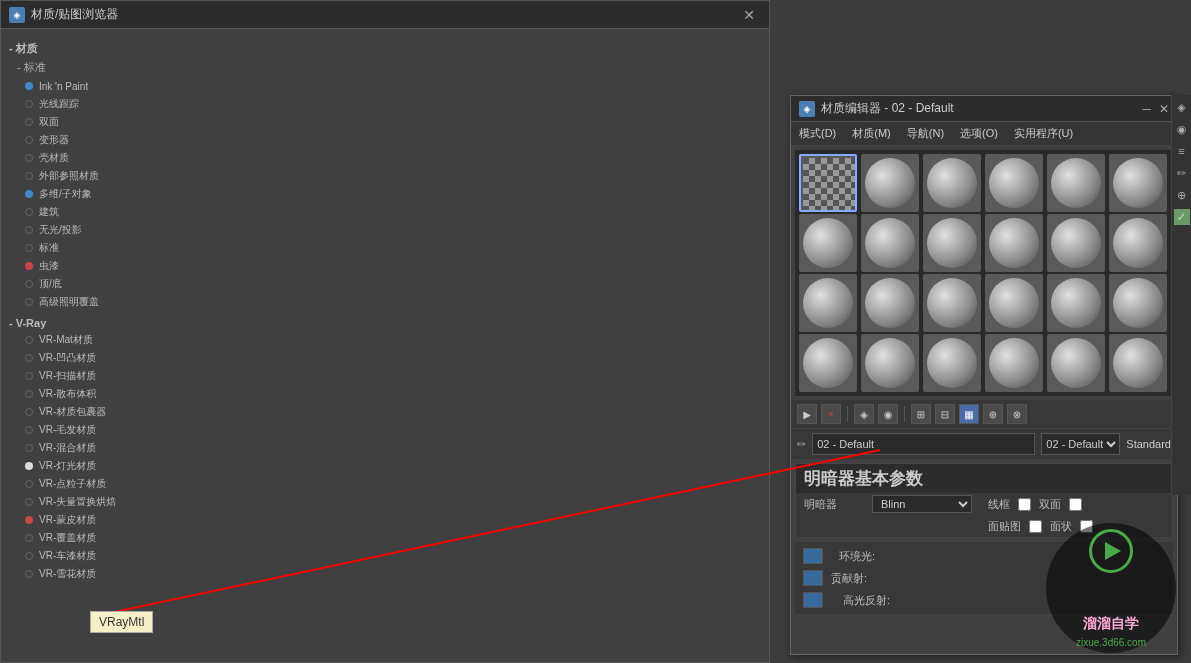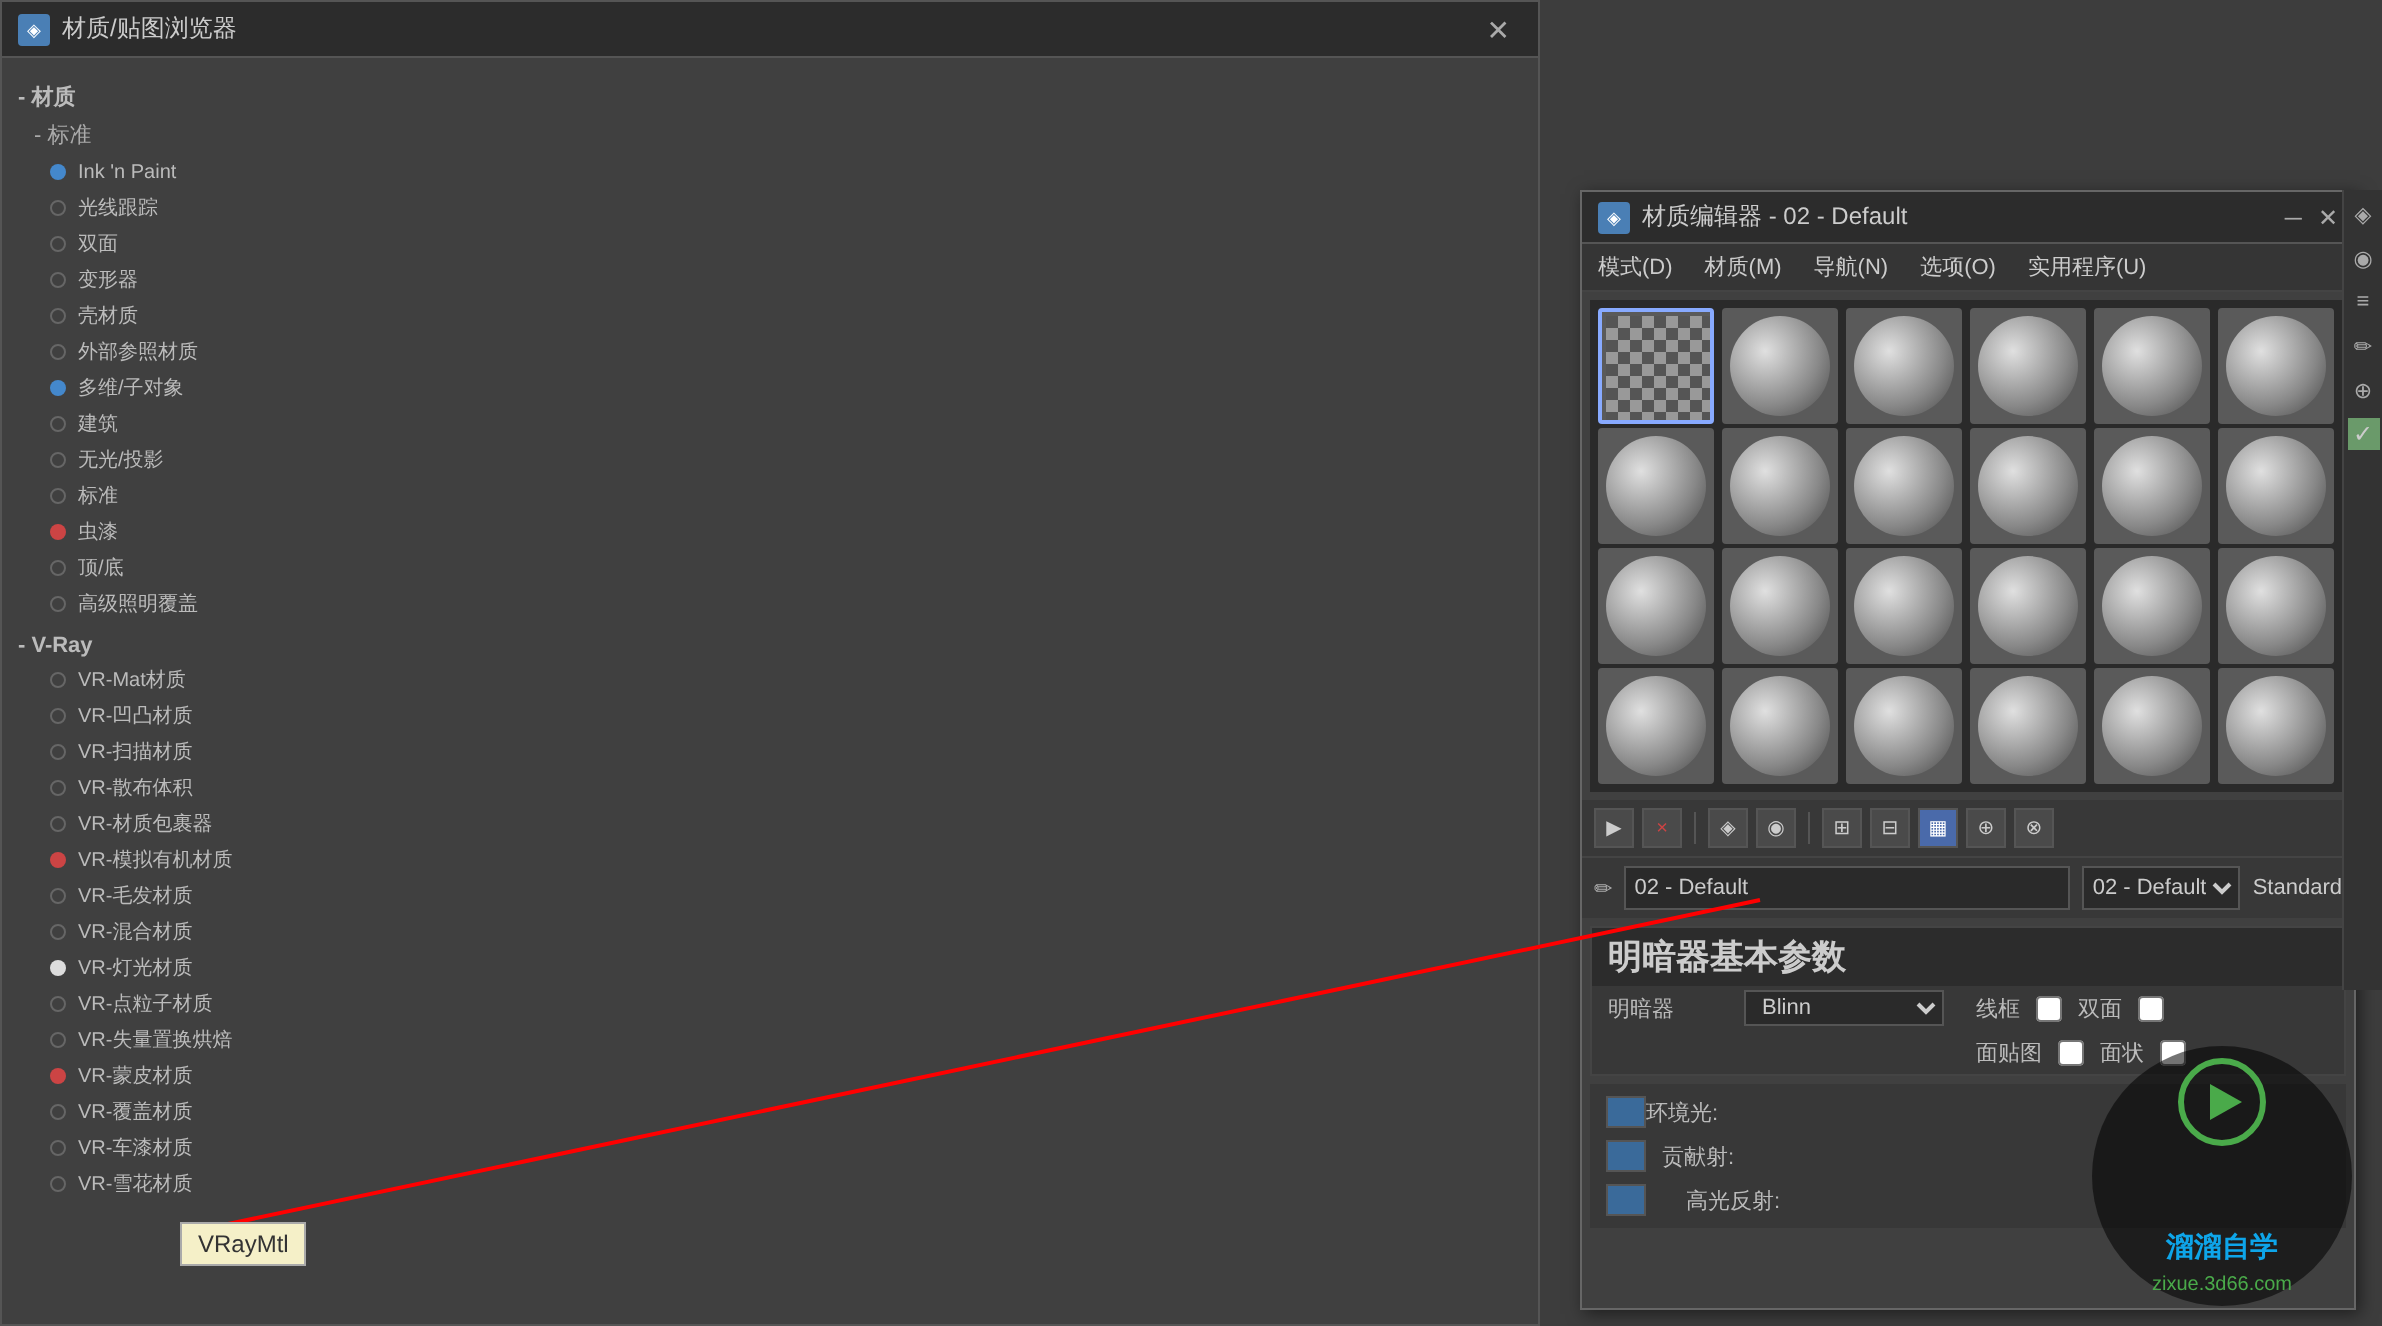--- a/index.html
+++ b/index.html
@@ -448,24 +448,20 @@
       </div>
       <div class="mat-item">
         <div class="dot dot-none"></div>
         <span>VR-散布体积</span>
       </div>
       <div class="mat-item">
         <div class="dot dot-none"></div>
         <span>VR-材质包裹器</span>
       </div>
       <div class="mat-item">
-        <div class="dot dot-red"></div>
-        <span>VR-模拟有机材质</span>
-      </div>
-      <div class="mat-item">
         <div class="dot dot-none"></div>
         <span>VR-毛发材质</span>
       </div>
       <div class="mat-item">
         <div class="dot dot-none"></div>
         <span>VR-混合材质</span>
       </div>
       <div class="mat-item">
         <div class="dot dot-white"></div>
         <span>VR-灯光材质</span>
@@ -647,40 +643,40 @@
       <span class="params-label"></span>
       <span style="width:100px;"></span>
       <span style="color:#bbb;font-size:11px;margin-left:8px;">面贴图</span>
       <input type="checkbox" style="">
       <span style="color:#bbb;font-size:11px;">面状</span>
       <input type="checkbox" style="">
     </div>
   </div>
 
   <div style="padding:4px 8px;background:#383838;margin:4px;">
-    <div style="display:flex;align-items:center;gap:0;height:20px;margin-bottom:2px;">
+    <div style="display:flex;align-items:center;gap:16px;height:20px;margin-bottom:2px;">
       <div style="width:20px;height:16px;background:#3a6a9a;border:1px solid #555;"></div>
       <span style="color:#bbb;font-size:11px;">环境光:</span>
     </div>
     <div style="display:flex;align-items:center;gap:8px;height:20px;margin-bottom:2px;">
       <div style="width:20px;height:16px;background:#3a6a9a;border:1px solid #555;"></div>
       <span style="color:#bbb;font-size:11px;">贡献射:</span>
     </div>
     <div style="display:flex;align-items:center;gap:20px;height:20px;">
       <div style="width:20px;height:16px;background:#3a6a9a;border:1px solid #555;"></div>
       <span style="color:#bbb;font-size:11px;">高光反射:</span>
     </div>
   </div>
 </div>
 
 <div style="position:absolute;bottom:10px;right:15px;display:flex;flex-direction:column;align-items:center;gap:4px;background:rgba(0,0,0,0.55);border-radius:50%;width:130px;height:130px;justify-content:center;">
   <div style="width:44px;height:44px;border:3px solid #4aaa4a;border-radius:50%;display:flex;align-items:center;justify-content:center;">
     <div style="width:0;height:0;border-top:9px solid transparent;border-bottom:9px solid transparent;border-left:16px solid #4aaa4a;margin-left:4px;"></div>
   </div>
-  <span style="color:#0ea5e9;font-size:14px;font-weight:bold;margin-top:38px;">溜溜自学</span>
+  <span style="color:#f9a8d4;font-size:14px;font-weight:bold;margin-top:38px;">溜溜自学</span>
   <span style="color:#4aaa4a;font-size:10px;">zixue.3d66.com</span>
 </div>
 
 <div class="right-sidebar">
   <div class="sidebar-icon">◈</div>
   <div class="sidebar-icon">◉</div>
   <div class="sidebar-icon">≡</div>
   <div class="sidebar-icon">✏</div>
   <div class="sidebar-icon">⊕</div>
   <div style="width:16px;height:16px;background:#6a9a6a;display:flex;align-items:center;justify-content:center;">✓</div>

